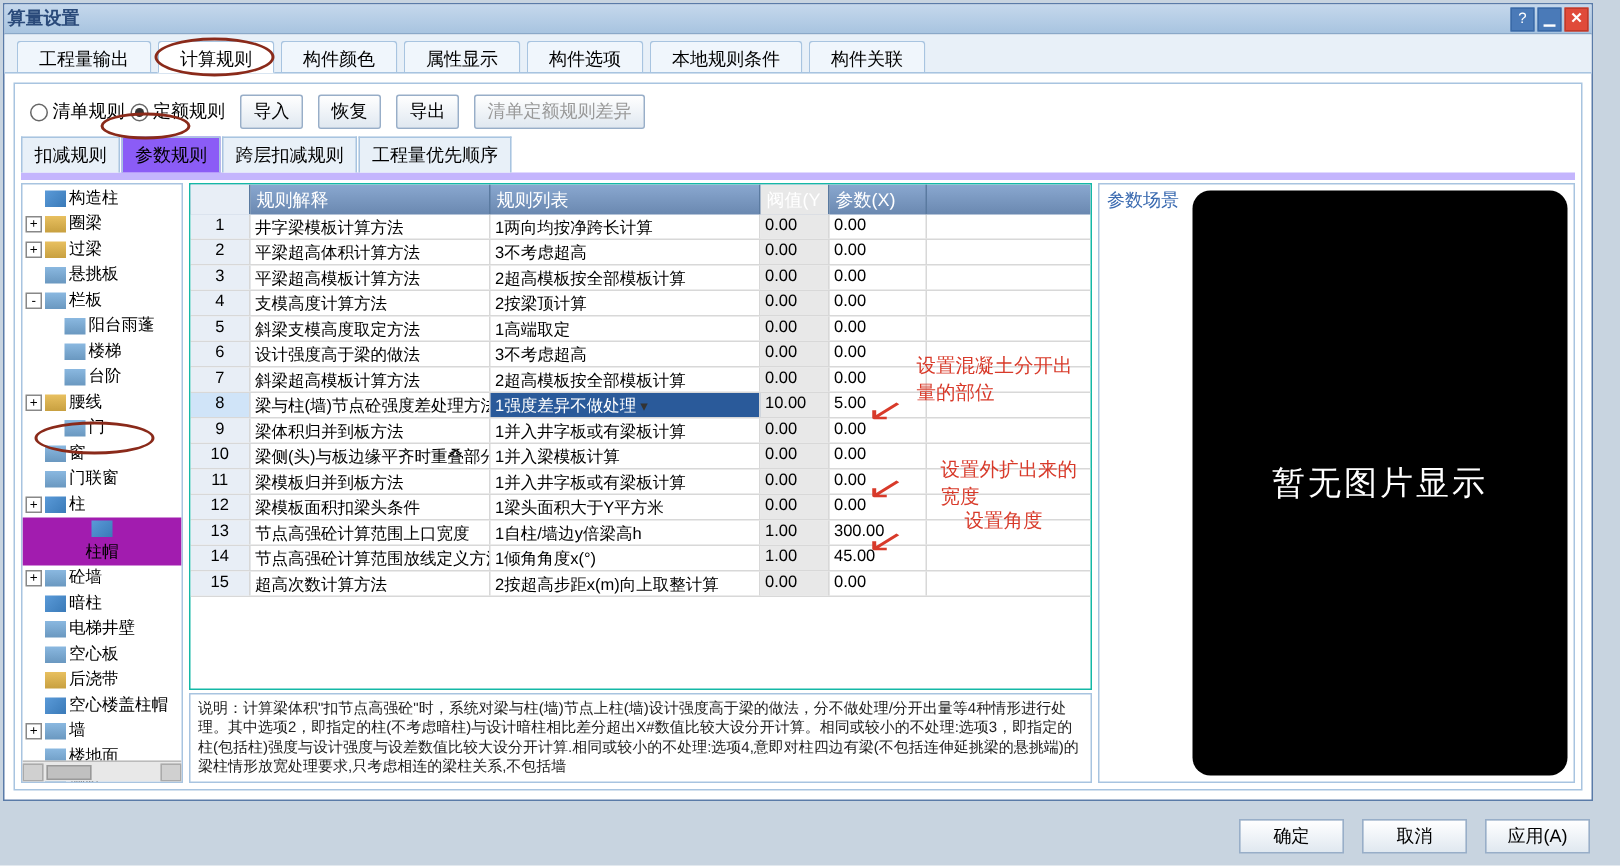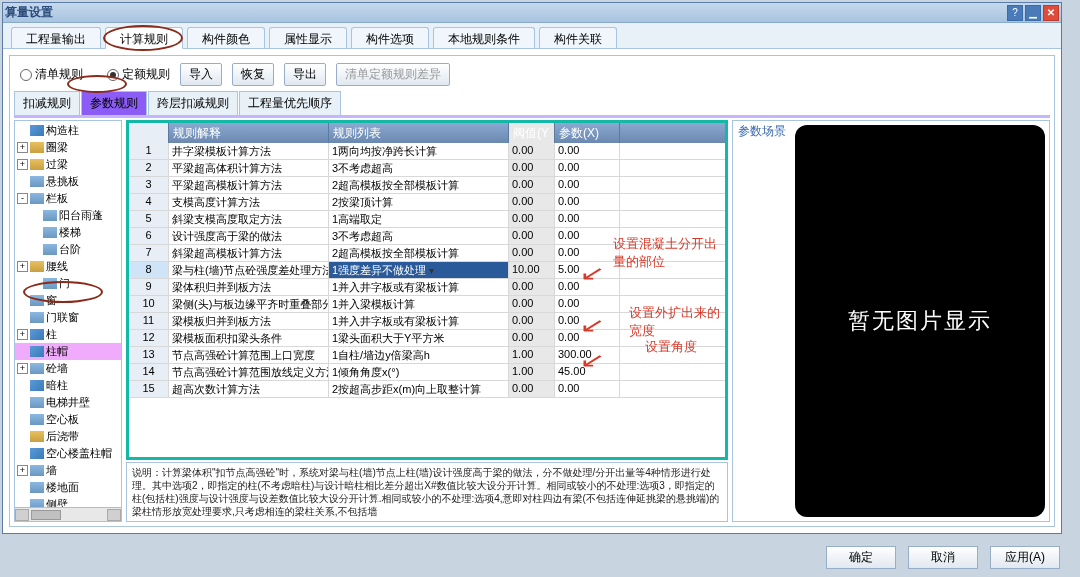--- a/index.html
+++ b/index.html
@@ -9,45 +9,45 @@
 .titlebar-text { flex: 1; font-weight: bold; color: #2a4a7a; font-size: 12px; }
 .titlebar-btns { display: flex; gap: 2px; }
 .titlebar-btn { width: 16px; height: 16px; background: #4a7ab8; color: #fff; text-align: center; line-height: 14px; font-size: 10px; cursor: pointer; border: 1px solid #3a6aa8; }
 .titlebar-close { background: #e04a3a; border-color: #c03a2a; font-weight: bold; }
 .tabstrip { height: 26px; background: #e8f0f8; border-bottom: 1px solid #a8c4e0; padding: 4px 8px 0; display: flex; gap: 4px; }
 .tab { padding: 3px 14px; background: #f0f6fc; border: 1px solid #a8c4e0; border-bottom: none; border-radius: 3px 3px 0 0; cursor: pointer; font-size: 12px; }
 .tab.active { background: #fff; border-bottom: 1px solid #fff; margin-bottom: -1px; position: relative; z-index: 1; }
 .content { padding: 6px; height: calc(100% - 46px); }
 .inner-panel { border: 1px solid #a8c4e0; height: 100%; padding: 4px; background: #fff; display: flex; flex-direction: column; }
 .toolbar-row { display: flex; gap: 10px; align-items: center; padding: 3px 6px; }
-.radio-group { display: flex; gap: 24px; align-items: center; }
+.radio-group { display: flex; gap: 4px; align-items: center; }
 .radio-item { display: flex; align-items: center; gap: 3px; cursor: pointer; }
 .radio-circle { width: 12px; height: 12px; border: 1px solid #666; border-radius: 50%; display: inline-flex; align-items: center; justify-content: center; }
 .radio-circle.checked::after { content: ""; width: 6px; height: 6px; background: #333; border-radius: 50%; }
 .btn { background: linear-gradient(#fff, #e0e8f0); border: 1px solid #98aec8; padding: 2px 8px; border-radius: 2px; cursor: pointer; font-size: 12px; }
 .btn-disabled { color: #999; }
-.subtabs { display: flex; border-bottom: 3px solid #c4b5fd; margin-top: 2px; }
+.subtabs { display: flex; border-bottom: 5px solid #c4b5fd; margin-top: 2px; }
 .subtab { padding: 3px 8px; border: 1px solid #a8c4e0; border-bottom: none; background: #e8f0f8; cursor: pointer; font-size: 12px; margin-right: 1px; }
 .subtab.active { background: #8b5cf6; position: relative; }
 .main-area { flex: 1; display: flex; gap: 4px; margin-top: 2px; overflow: hidden; }
 .tree-panel { width: 108px; border: 1px solid #a8c4e0; overflow: hidden; position: relative; }
 .tree-list { font-size: 11px; line-height: 17px; padding: 1px 0; height: 100%; overflow: hidden; }
 .tree-item { display: flex; align-items: center; gap: 2px; padding: 0 2px; white-space: nowrap; cursor: pointer; }
-.tree-item.selected { background: #f0abfc; }
+.tree-item.selected { background: #a21caf; flex-direction: column; }
 .tree-toggle { width: 11px; height: 11px; border: 1px solid #888; display: inline-flex; align-items: center; justify-content: center; font-size: 9px; line-height: 1; background: #fff; }
 .tree-spacer { width: 11px; display: inline-block; }
 .tree-icon { width: 14px; height: 11px; display: inline-block; }
 .tree-icon.cube { background: linear-gradient(135deg,#5a9ad8,#3a7ab8); }
 .tree-icon.bar { background: linear-gradient(#e8c060,#c8a040); }
 .tree-icon.box { background: linear-gradient(#8ab8e0,#6a98c0); }
 .tree-hscroll { position: absolute; bottom: 0; left: 0; right: 0; height: 14px; background: #e8e8e8; border-top: 1px solid #bbb; display: flex; align-items: center; }
 .hscroll-btn { width: 14px; height: 12px; background: #d0d0d0; border: 1px solid #aaa; }
 .hscroll-thumb { width: 30px; height: 10px; background: #c0c0c0; border: 1px solid #999; margin-left: 2px; }
 .center-area { flex: 1; display: flex; flex-direction: column; gap: 2px; position: relative; }
-.rules-table { border: 3px solid #14b8a6; flex: 1; overflow: hidden; position: relative; }
+.rules-table { border: 1px solid #14b8a6; flex: 1; overflow: hidden; position: relative; }
 .rt-header { display: flex; background: linear-gradient(#8aa8d0, #6a88b0); color: #fff; font-size: 12px; height: 20px; }
 .rt-hcell { border-right: 1px solid #5a7aa0; padding: 2px 4px; }
 .rt-body { font-size: 11px; }
 .rt-row { display: flex; height: 17px; border-bottom: 1px solid #d8d8d8; }
 .rt-row.highlighted .rt-cell:first-child { background: #d0e4f8; }
 .rt-cell { border-right: 1px solid #d8d8d8; padding: 1px 3px; overflow: hidden; white-space: nowrap; }
 .rt-num { width: 40px; text-align: center; background: #e8eef6; }
 .rt-explain { width: 160px; }
 .rt-list { width: 180px; }
 .rt-thresh { width: 46px; background: #e8e8e8; }

